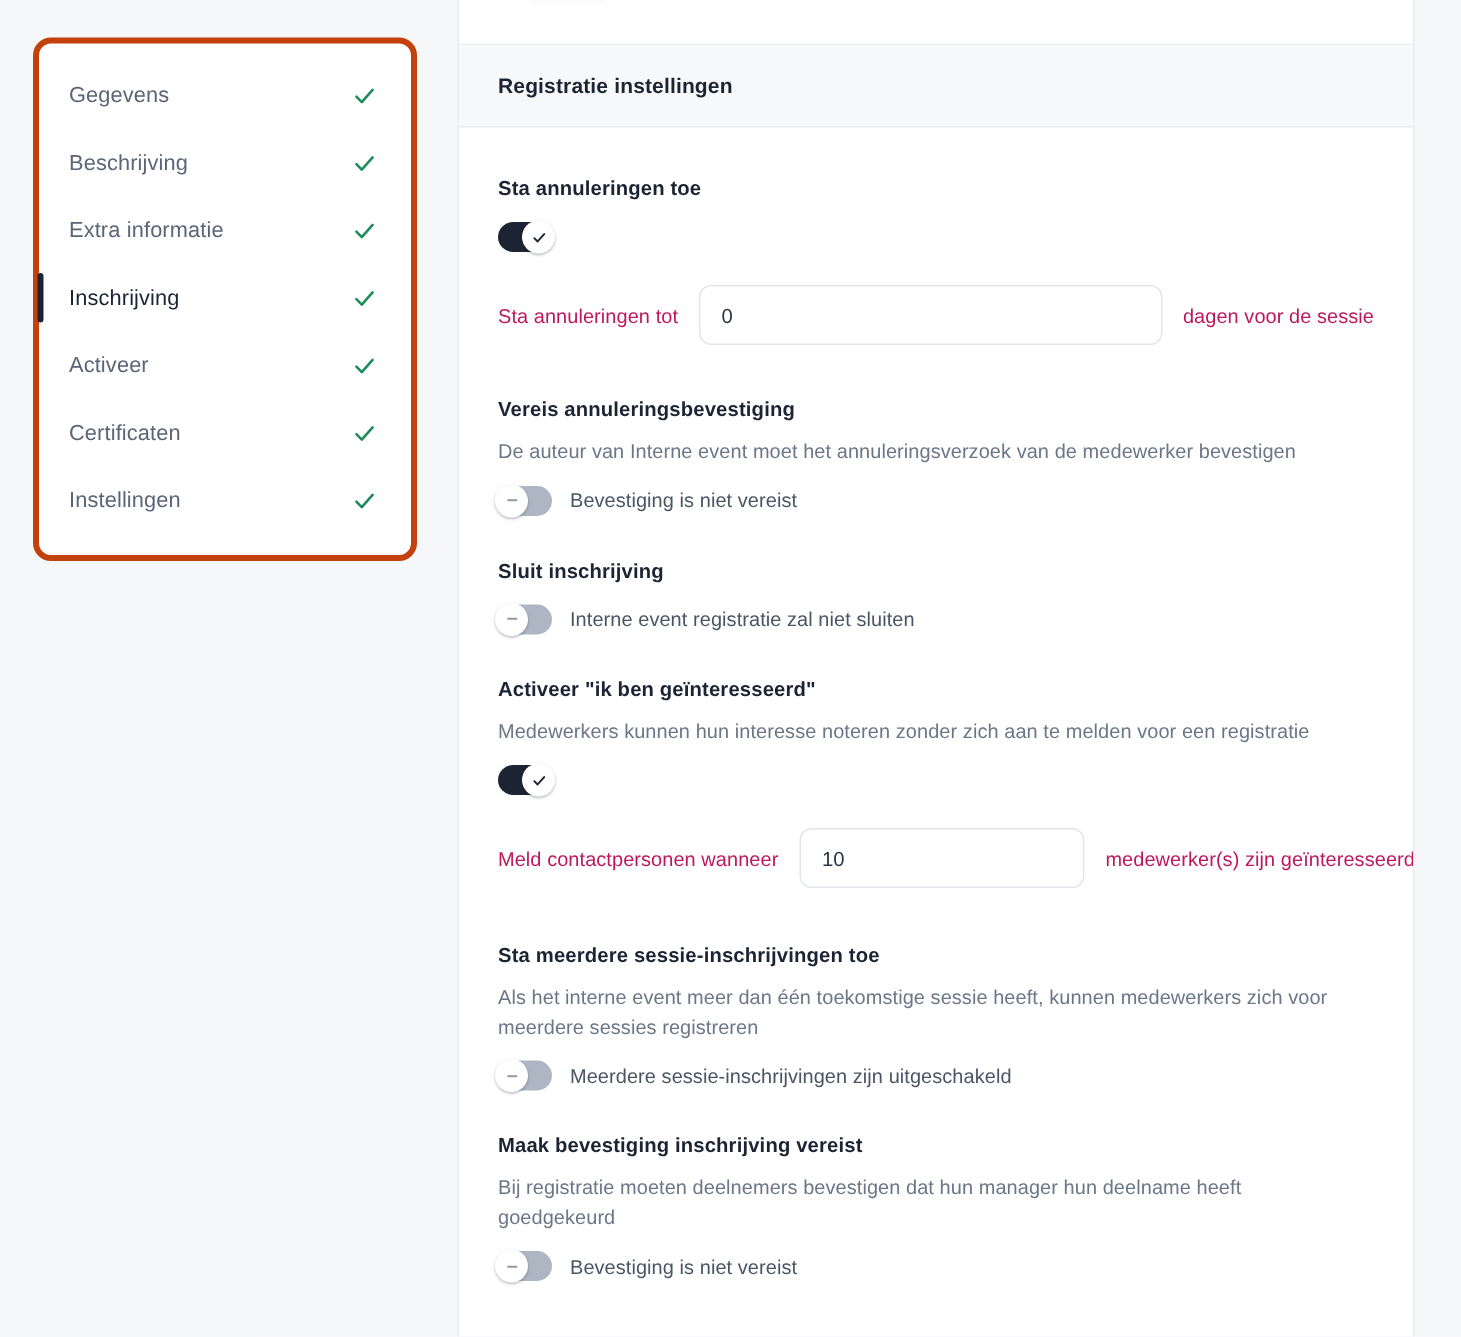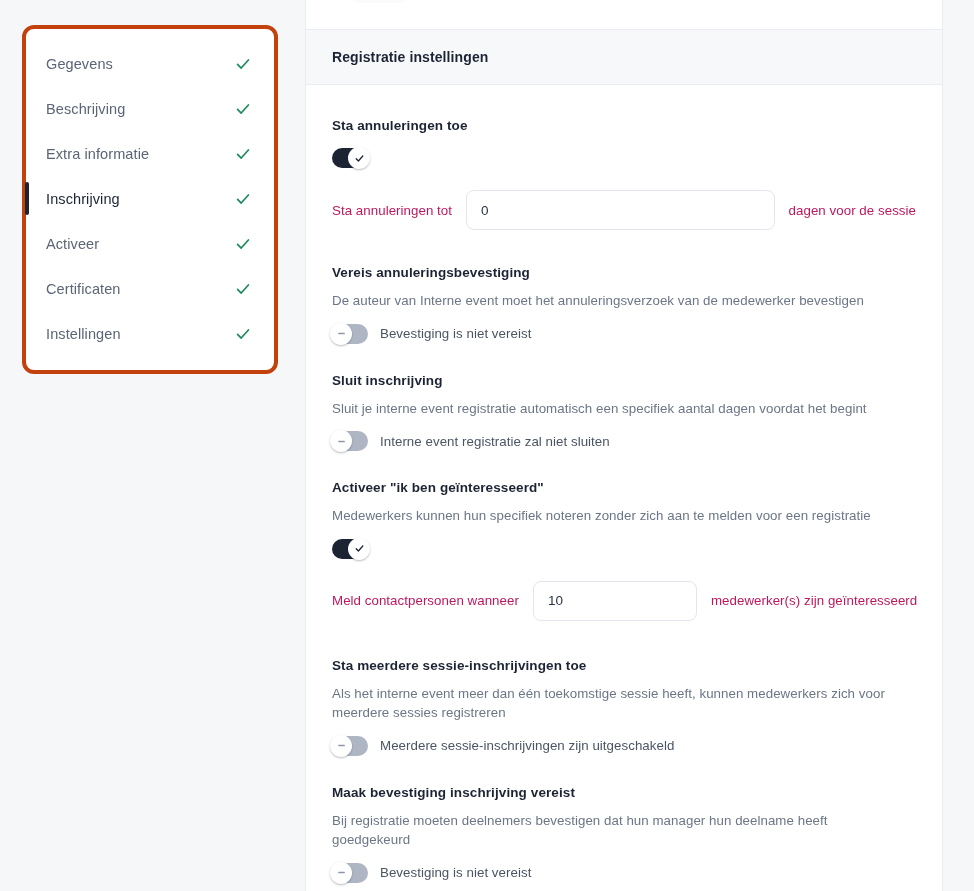--- a/index.html
+++ b/index.html
@@ -185,21 +185,21 @@
     border: 1px solid #e2e6ec;
     border-radius: 8px;
     background: #fff;
     font-family: "Liberation Sans", sans-serif;
     font-size: 13.5px;
     color: #2a3446;
     padding: 0 14px;
     outline: none;
   }
   .num-input.wide  { width: 328px; }
-  .num-input.mid   { width: 164px; }
+  .num-input.mid   { width: 190px; }
 
   .spacer-28 { height: 28px; }
   .spacer-34 { height: 34px; }
   .spacer-36 { height: 36px; }
 
   
   #card-footer {
     display: flex;
     align-items: center;
     justify-content: flex-end;
@@ -330,38 +330,37 @@
             </span>
           </div>
           <span class="toggle-text">Bevestiging is niet vereist</span>
         </div>
       </div>
 
       <div class="spacer-28"></div>
 
       <div class="field">
         <div class="field-title">Sluit inschrijving</div>
-        <div class="field-desc">Sluit je interne event registratie automatisch een specifiek aantal dagen voordat het begint</div>
         <div class="toggle-row">
           <div class="switch off">
             <span class="knob">
               <svg width="11" height="11" viewBox="0 0 12 12" fill="none">
                   <path d="M3 6h6" stroke="#8e97a7" stroke-width="1.4" stroke-linecap="round"></path>
                 </svg>
             </span>
           </div>
           <span class="toggle-text">Interne event registratie zal niet sluiten</span>
         </div>
       </div>
 
       <div class="spacer-28"></div>
 
       <div class="field">
         <div class="field-title">Activeer "ik ben geïnteresseerd"</div>
-        <div class="field-desc">Medewerkers kunnen hun specifiek noteren zonder zich aan te melden voor een registratie</div>
+        <div class="field-desc">Medewerkers kunnen hun interesse noteren zonder zich aan te melden voor een registratie</div>
         <div class="toggle-row">
           <div class="switch on">
             <span class="knob">
               <svg width="11" height="11" viewBox="0 0 12 12" fill="none">
                   <path d="M2.4 6.3l2.4 2.4 4.8-5.4" stroke="#1c2434" stroke-width="1.4" stroke-linecap="round" stroke-linejoin="round"></path>
                 </svg>
             </span>
           </div>
         </div>
         <div class="inline-row">

